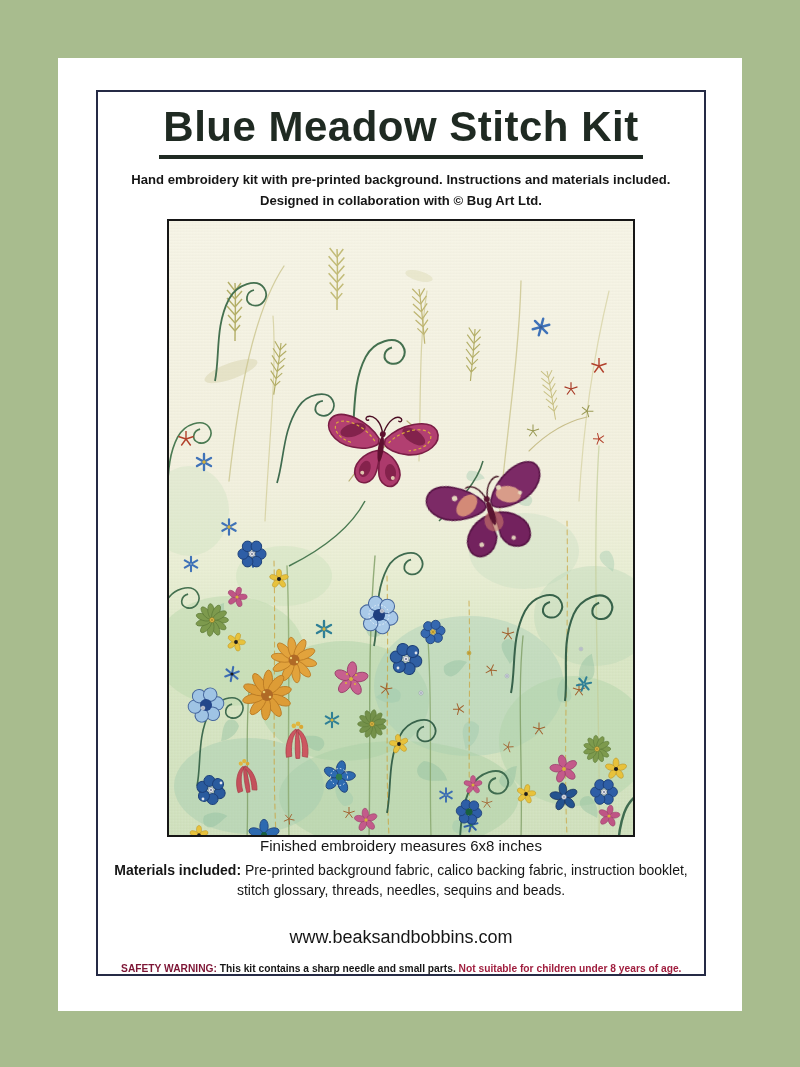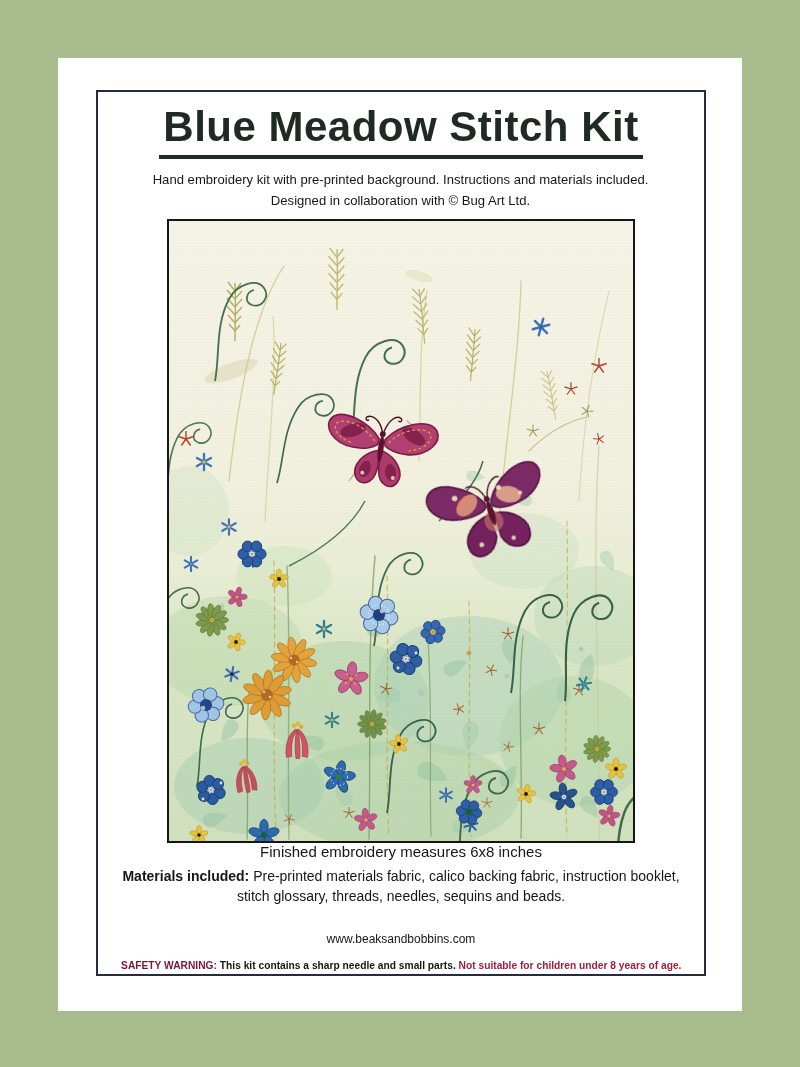--- a/index.html
+++ b/index.html
@@ -38,20 +38,21 @@
     padding: 0 4px 5px 4px;
     line-height: 1.1;
     white-space: nowrap;
   }
   .subtitle {
     margin-top: 11px;
     text-align: center;
     color: var(--text-ink, #161616);
     font-size: 13.5px;
     line-height: 1.55;
+    font-weight: bold;
   }
   .subtitle div { white-space: nowrap; transform: scaleX(0.97); transform-origin: center; }
   .artwork {
     margin-top: 7px;
     width: 464px; height: 620px;
     border: 2px solid #161616;
     box-sizing: content-box;
     overflow: hidden;
     background: #f5f3e4;
   }
@@ -66,21 +67,21 @@
     width: 592px;
     text-align: center;
     font-size: 14px;
     line-height: 1.45;
     color: var(--text-ink, #161616);
   }
   .materials .label { font-weight: bold; margin-top: 48px; }
   .urls {
     margin-top: 9px;
     text-align: center;
-    font-size: 12px;
+    font-size: 18px;
     line-height: 1.6;
     color: var(--text-ink, #161616);
   }
   .safety {
     margin-top: 10px;
     font-size: 11px;
     font-weight: bold;
     white-space: nowrap;
     transform: scaleX(0.93);
     transform-origin: center;
@@ -452,21 +453,21 @@
             <circle cx="-18" cy="27" r="2.3" fill="#eadfc2" opacity="0.9"></circle>
             <circle cx="13" cy="30" r="2.1" fill="#eadfc2" opacity="0.9"></circle>
             <ellipse cx="0" cy="1" rx="3" ry="12" fill="#5a1430"></ellipse>
             <circle cx="0" cy="-13" r="2.8" fill="#5a1430"></circle>
           </g>
         </svg>
       </div>
 
       <div class="caption">Finished embroidery measures 6x8 inches</div>
 
-      <p class="materials"><span class="label">Materials included:</span><span> Pre-printed materials fabric, calico backing fabric, instruction booklet, stitch glossary, threads, needles, sequins and beads.</span></p>
+      <p class="materials"><span class="label">Materials included:</span><span> Pre-printed background fabric, calico backing fabric, instruction booklet, stitch glossary, threads, needles, sequins and beads.</span></p>
 
       <div class="urls">
         <div>www.beaksandbobbins.com</div>
       </div>
 
       <div class="safety"><span class="maroon">SAFETY WARNING:</span><span> This kit contains a sharp needle and small parts. </span><span class="red">Not suitable for children under 8 years of age.</span></div>
 
     </div>
   </div>
 </div>

